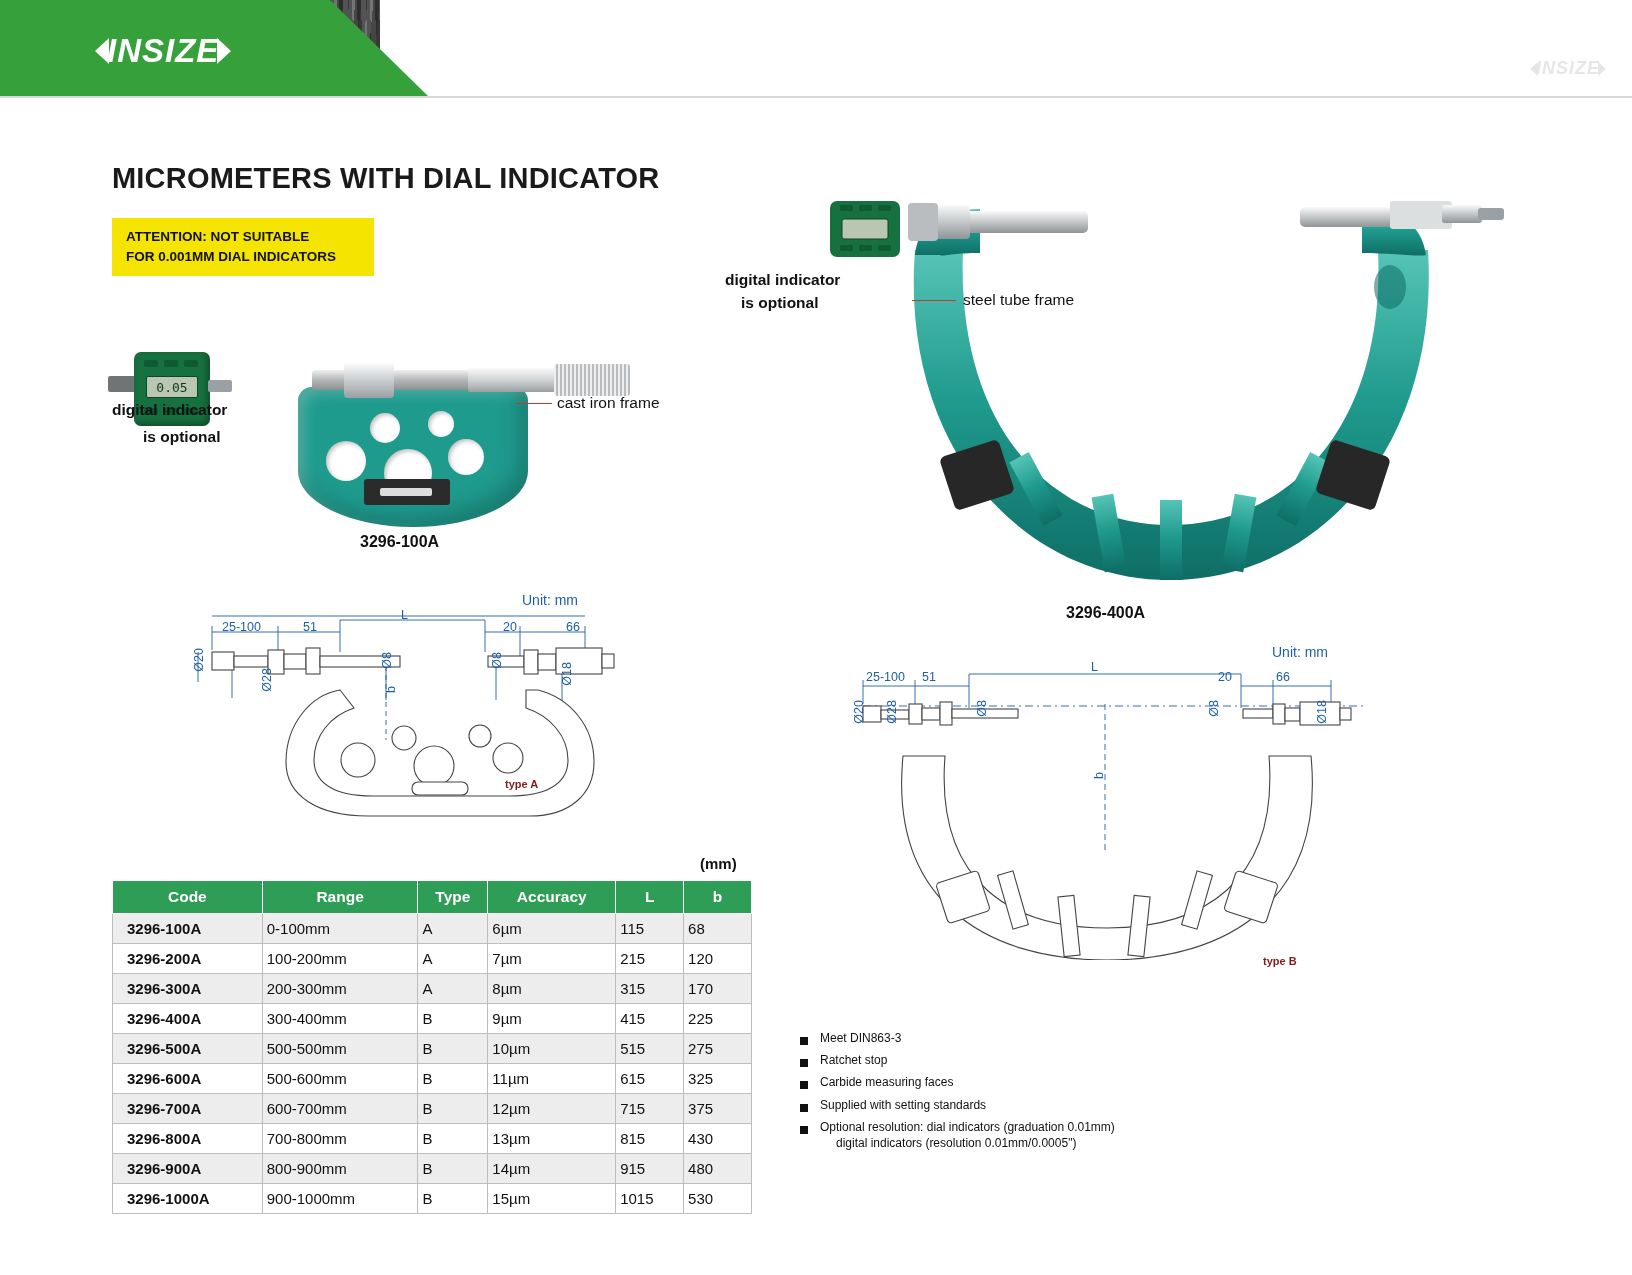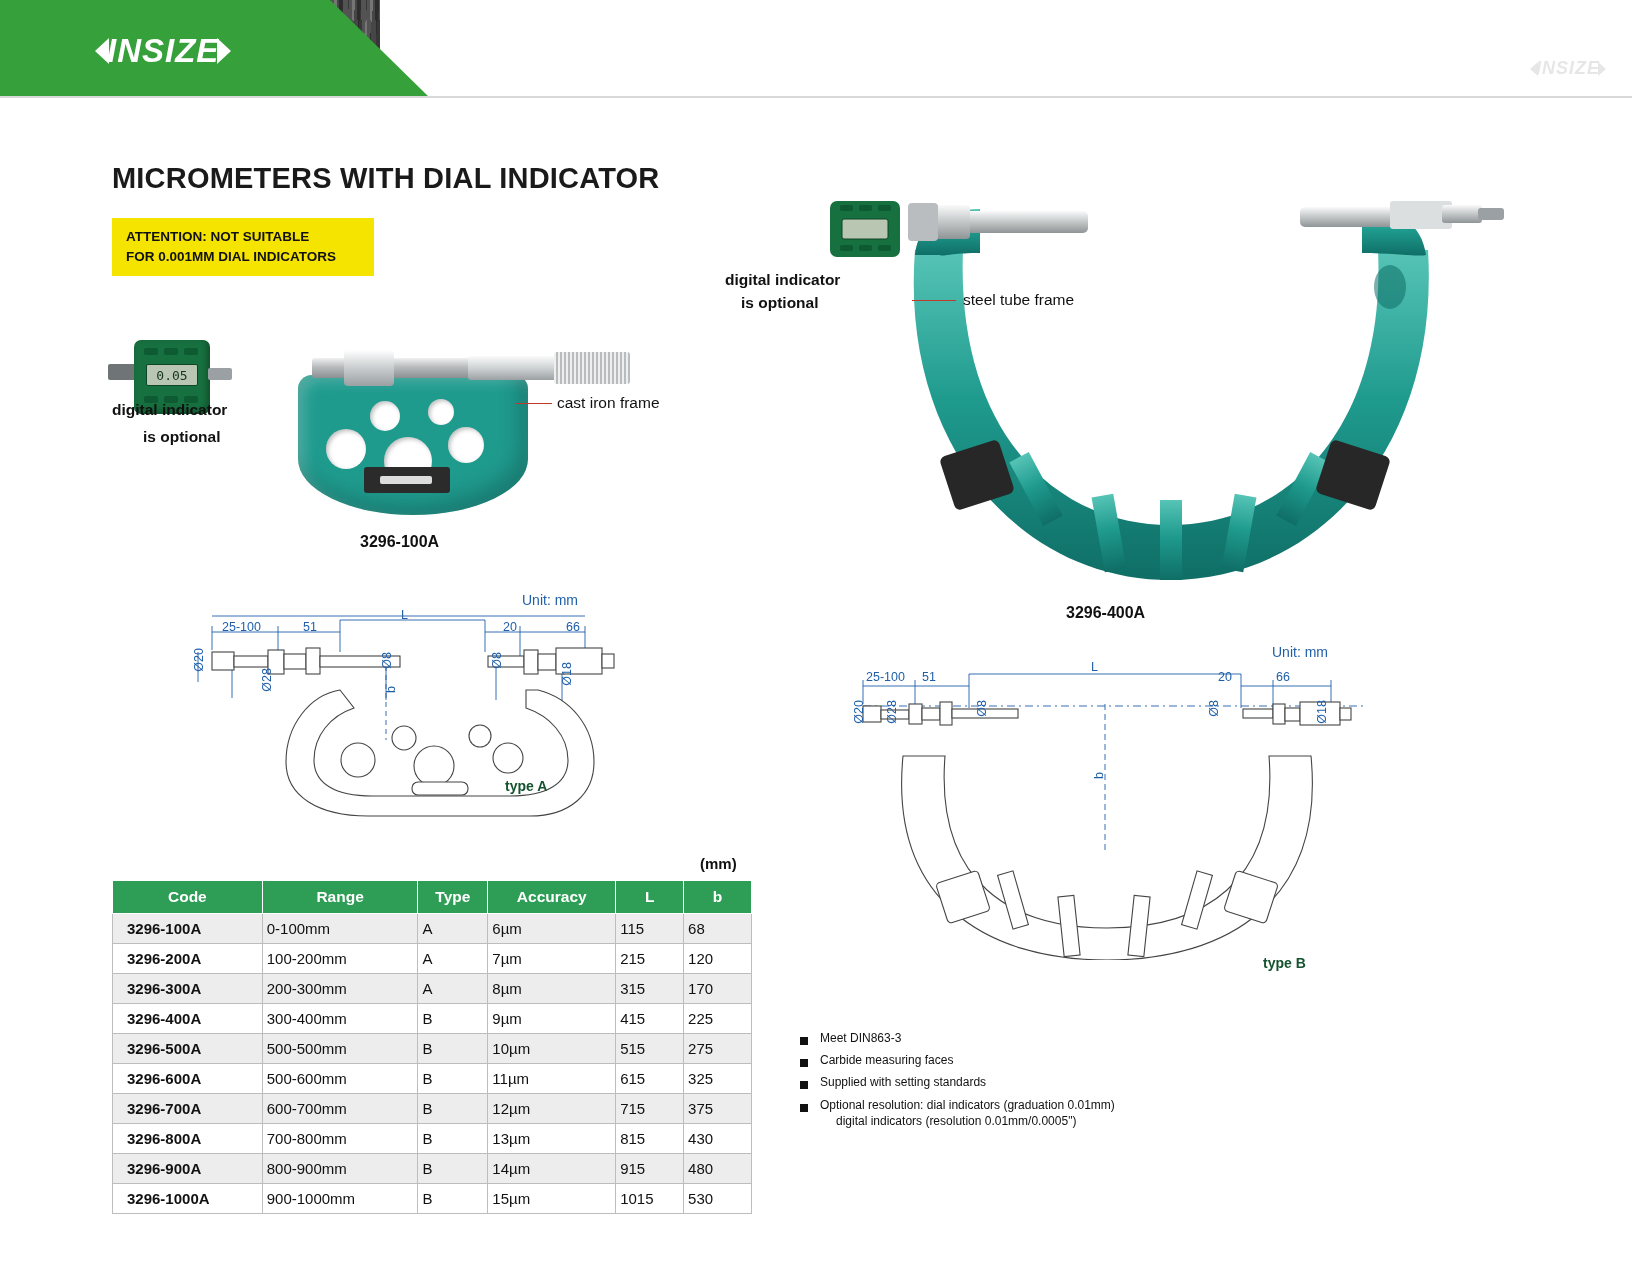--- a/index.html
+++ b/index.html
@@ -96,21 +96,21 @@
 
   
   .lbl { position: absolute; font-size: 15.5px; color: #111; }
   .lbl-bold { font-weight: bold; }
   .caption { position: absolute; font-size: 16px; font-weight: bold; color: #111; }
 
   
   .leader { position: absolute; background: #c0392b; height: 1.4px; }
 
   
-  .prod1 { position: absolute; left: 108px; top: 320px; width: 560px; height: 200px; text-align: center; }
+  .prod1 { position: absolute; left: 108px; top: 332px; width: 560px; height: 200px; text-align: center; }
   .mic-frame-1 {
     position: absolute; left: 190px; top: 55px; width: 230px; height: 140px;
     background: #1f9b8e;
     border-radius: 14px 14px 50% 50% / 14px 14px 40% 40%;
     box-shadow: inset -8px -10px 22px rgba(0,0,0,.22), inset 6px 6px 14px rgba(255,255,255,.25);
   }
   .mic-frame-1:before {
     content:""; position:absolute; left:16px; top:18px; width:198px; height:104px;
     border-radius: 10px 10px 48% 48%;
   }
@@ -159,21 +159,21 @@
   }
   .anvil1 { position:absolute; left:0px; top:44px; width:34px; height:16px; background:#6f7476; border-radius:2px;}
 
   
   .prod2 { position: absolute; left: 830px; top: 195px; width: 720px; height: 420px; }
 
   
   .dim { position:absolute; font-size: 12.5px; color:#1f5fa9; }
   .dimv { position:absolute; font-size: 12.5px; color:#1f5fa9; writing-mode: vertical-rl; transform: rotate(180deg); }
   .unit { position:absolute; font-size: 14px; color:#1f5fa9; }
-  .typelbl { position:absolute; font-size: 14px; font-weight:bold; color:#14532d; }
+  .typelbl { position:absolute; font-size: 11px; font-weight:bold; color:#7f1d1d; }
 
   
   .table-wrap { position:absolute; left:112px; top:880px; width: 640px; }
   .mm-label { position:absolute; left: 700px; top: 855px; font-size:15px; font-weight:bold; color:#111;}
   table.spec { border-collapse: collapse; width: 640px; font-size: 15px; }
   table.spec th {
     background:#2e9e57; color:#ffffff; font-weight:bold; font-size:15.5px;
     border:1px solid #ffffff; padding:7px 4px; text-align:center;
   }
   table.spec td {
@@ -526,20 +526,21 @@
         <td>1015</td>
         <td>530</td>
       </tr>
     </tbody>
   </table>
 </div>
 
 <div class="bullets">
   <ul>
     <li><span>Meet DIN863-3</span></li>
+    <li><span>Ratchet stop</span></li>
     <li><span>Carbide measuring faces</span></li>
     <li><span>Supplied with setting standards</span></li>
     <li>
       <span>Optional resolution: dial indicators (graduation 0.01mm)</span>
       <span class="sub">digital indicators (resolution 0.01mm/0.0005")</span>
     </li>
   </ul>
 </div>
 
 </body></html>

